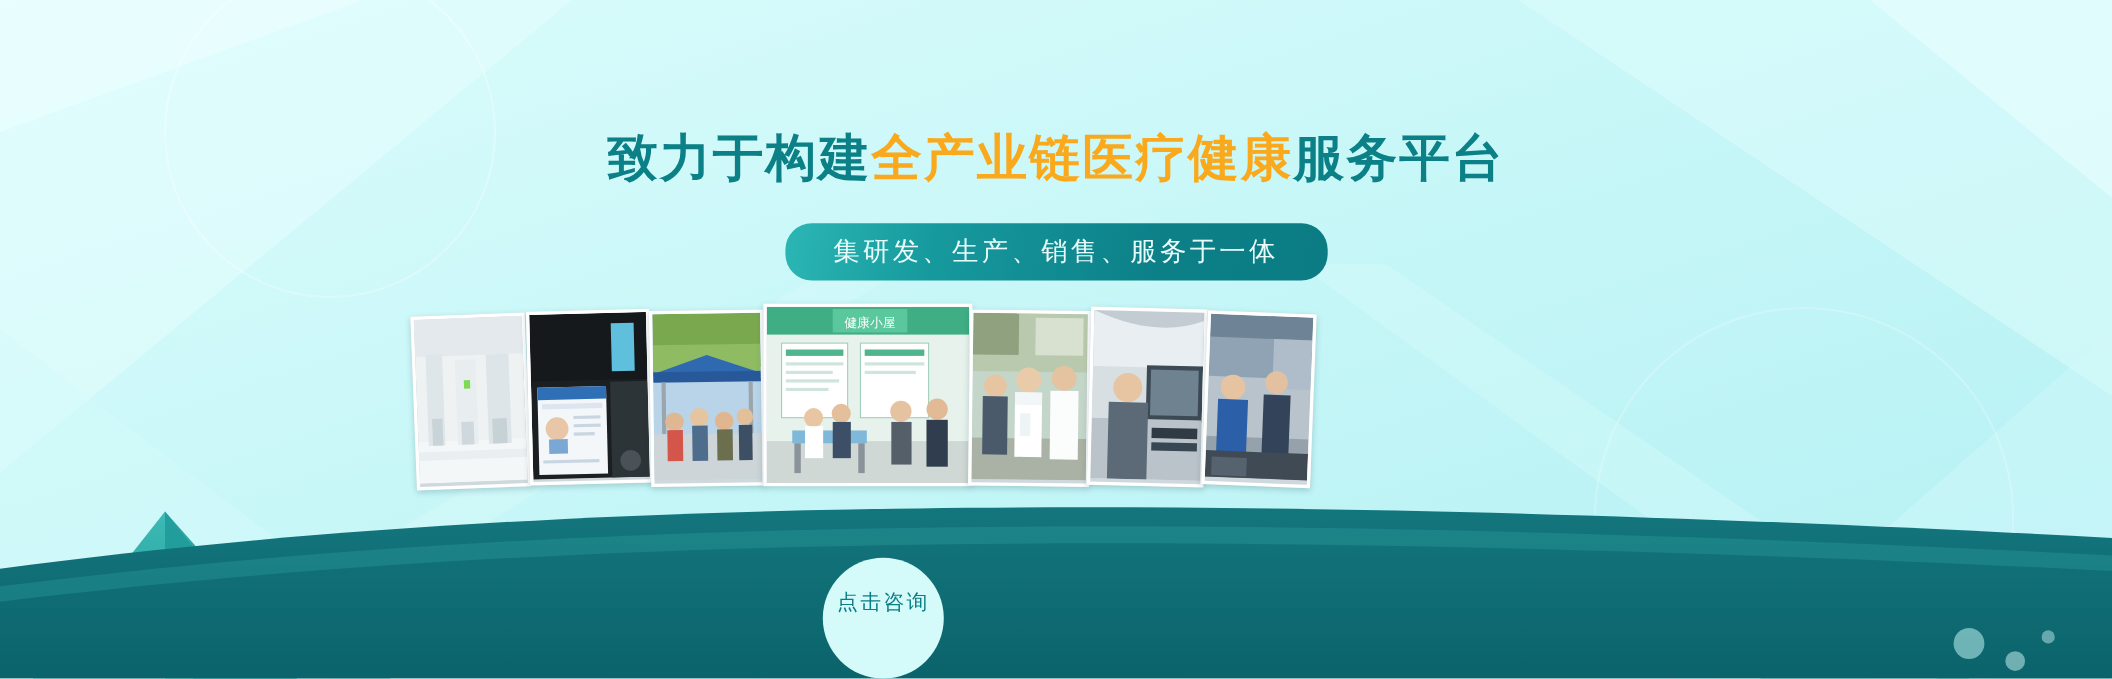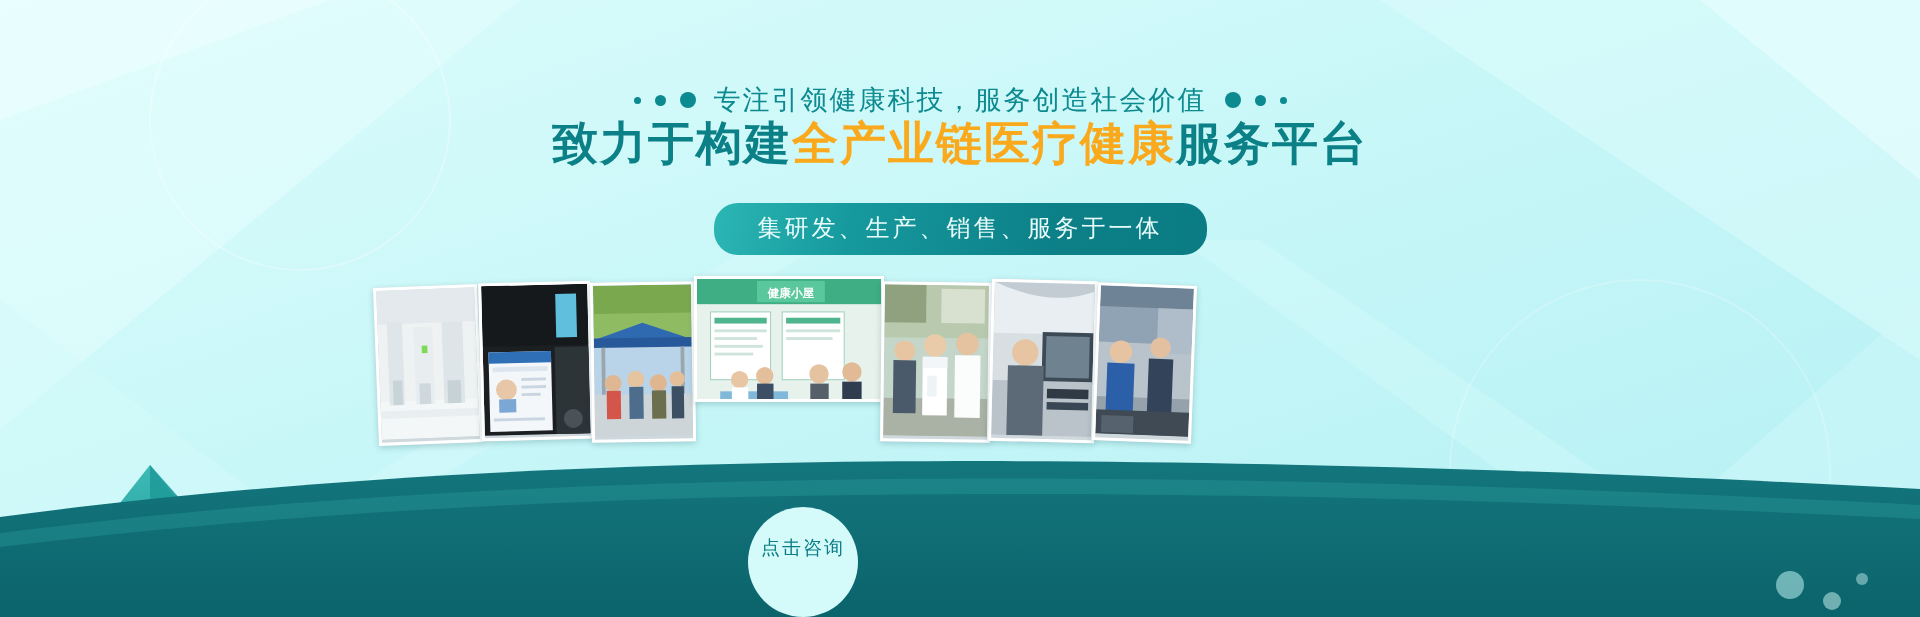--- a/index.html
+++ b/index.html
@@ -90,21 +90,21 @@
     box-shadow:0 2px 6px rgba(0,60,70,.22);
     overflow:hidden;
     background:#cfd8dc;
   }
   .photo .inner { position:absolute; inset:0; }
 
   
   .p1 { left:0px;   top:10px;  width:104px; height:158px; transform:rotate(-2.2deg); }
   .p2 { left:104px; top:6px;   width:112px; height:158px; transform:rotate(-1.4deg); }
   .p3 { left:215px; top:6px;   width:104px; height:160px; transform:rotate(-0.8deg); }
-  .p4 { left:318px; top:0px;   width:190px; height:126px; transform:rotate(0deg);font-weight:bold; }
+  .p4 { left:318px; top:0px;   width:190px; height:166px; transform:rotate(0deg); }
   .p5 { left:505px; top:6px;   width:110px; height:160px; transform:rotate(0.7deg); }
   .p6 { left:614px; top:4px;   width:106px; height:162px; transform:rotate(1.4deg); }
   .p7 { left:719px; top:8px;   width:99px;  height:158px; transform:rotate(2.2deg); }
 
   
   .bottom-art { position:absolute; left:0; bottom:0; width:1920px; height:260px; z-index:7; }
 
   
   .cta {
     position:absolute;
@@ -162,33 +162,20 @@
 
       <g transform="translate(1322,110)">
         <path d="M 26 0 A 26 26 0 1 0 26 52 A 21 21 0 1 1 26 0 Z" fill="#fbeedd" opacity="0.92" transform="rotate(22 26 26)"></path>
       </g>
 
       <circle cx="300" cy="120" r="150" fill="none" stroke="#ffffff" stroke-width="2" opacity="0.28"></circle>
       <circle cx="1640" cy="470" r="190" fill="none" stroke="#ffffff" stroke-width="2" opacity="0.22"></circle>
     </svg>
   </div>
 
-  <div class="tagline-row">
-    <span class="dots left">
-      <i class="dot s1"></i>
-      <i class="dot s2"></i>
-      <i class="dot s3"></i>
-    </span>
-    <span class="tagline-text">专注引领健康科技，服务创造社会价值</span>
-    <span class="dots right">
-      <i class="dot s1"></i>
-      <i class="dot s2"></i>
-      <i class="dot s3"></i>
-    </span>
-  </div>
 
   <h1 class="headline">
     <span class="teal">致力于构建</span><span class="orange">全产业链医疗健康</span><span class="teal">服务平台</span>
   </h1>
 
   <div class="pill-wrap">
     <span class="pill">集研发、生产、销售、服务于一体</span>
   </div>
 
   <div class="photo-strip">

